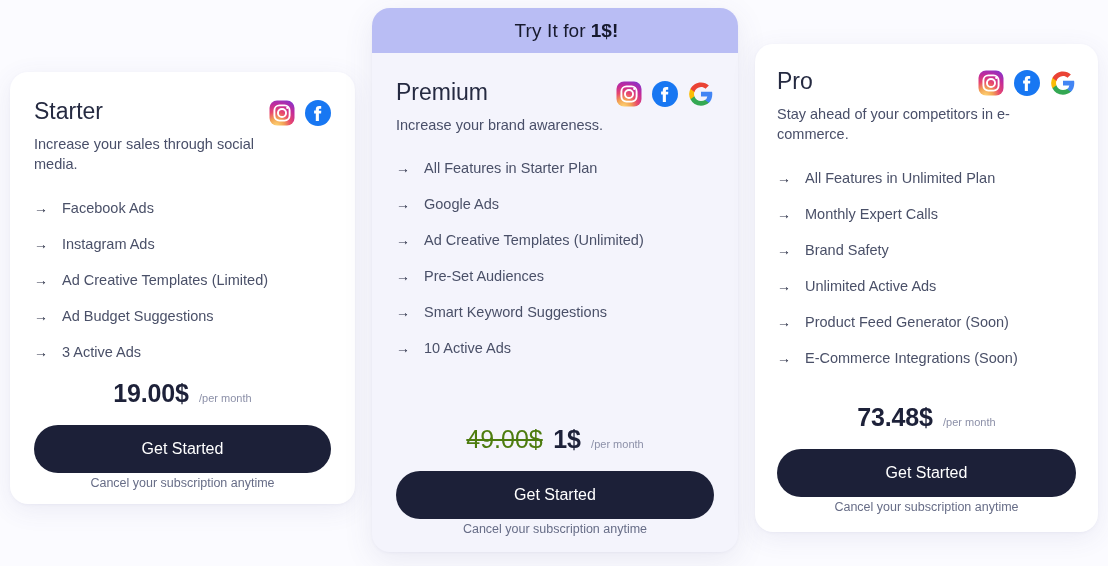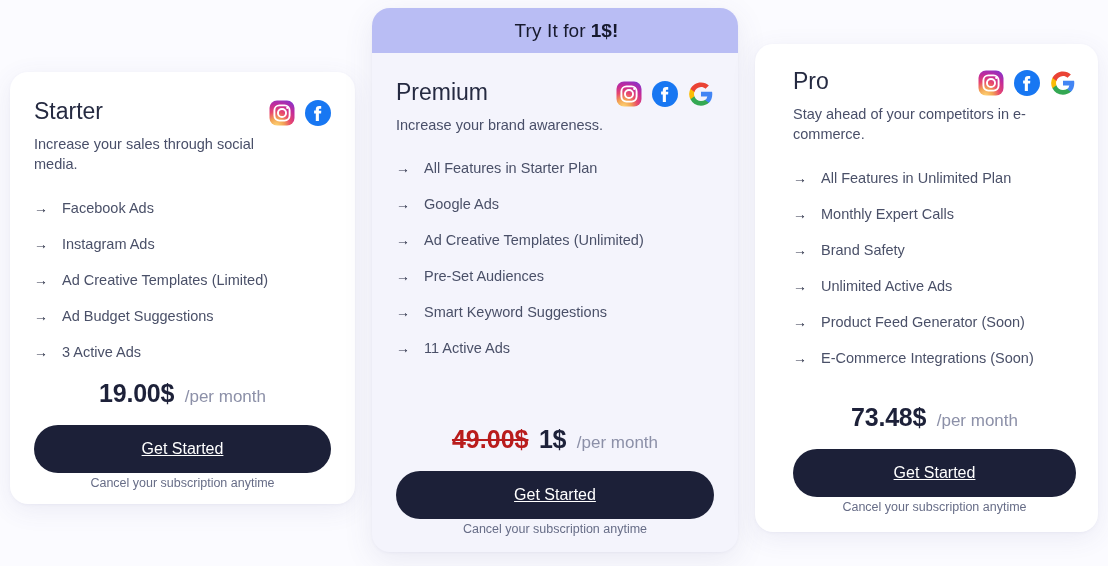--- a/index.html
+++ b/index.html
@@ -74,21 +74,21 @@
   
   .card-pro {
     left: 755px;
     top: 44px;
     width: 343px;
     height: 488px;
     background: #ffffff;
     box-shadow: 0 6px 26px rgba(80, 80, 140, 0.09),
                 0 1px 3px rgba(80, 80, 140, 0.05);
   }
-  .card-pro .card-body { padding: 24px 22px 18px 38px; }
+  .card-pro .card-body { padding: 24px 22px 18px 22px; }
 
   
   .card-head {
     position: relative;
     margin-bottom: 2px;
   }
   .social-row {
     position: absolute;
     right: 0;
     top: 2px;
@@ -138,51 +138,50 @@
   
   .card-foot { margin-top: auto; }
 
   .price-row {
     text-align: center;
     margin-bottom: 17px;
     white-space: nowrap;
   }
   .price-old {
     font-size: 25px;
-    font-weight: 700;
-    color: #b91c1c;
+    font-weight: 400;
+    color: #4d7c0f;
     text-decoration: line-through;
     margin-right: 6px;
   }
   .price-main {
     font-size: 25px;
     font-weight: 700;
     color: #1d2139;
     letter-spacing: -0.2px;
   }
   .price-period {
-    font-size: 17px;
+    font-size: 11px;
     color: #8c90a8;
     margin-left: 6px;
   }
 
   .cta-button {
     display: block;
     width: 100%;
     box-sizing: border-box;
     border: none;
     background: #1c2038;
     color: #ffffff;
     font-family: inherit;
     font-size: 16px;
     border-radius: 26px;
     padding: 15px 0;
     cursor: pointer;
     text-align: center;
-    text-decoration: underline;
   }
   .cancel-note {
     text-align: center;
     font-size: 12.5px;
     color: #676d87;
     margin-top: 3px;
   }
 </style>
 </head>
 <body>
@@ -315,21 +314,21 @@
         <li class="feature-item">
           <span class="feature-arrow">→</span>
           <span>Pre-Set Audiences</span>
         </li>
         <li class="feature-item">
           <span class="feature-arrow">→</span>
           <span>Smart Keyword Suggestions</span>
         </li>
         <li class="feature-item">
           <span class="feature-arrow">→</span>
-          <span>11 Active Ads</span>
+          <span>10 Active Ads</span>
         </li>
       </ul>
 
       <div class="card-foot">
         <div class="price-row">
           <span class="price-old">49.00$</span>
           <span class="price-main">1$</span>
           <span class="price-period">/per month</span>
         </div>
         <button class="cta-button">Get Started</button>

